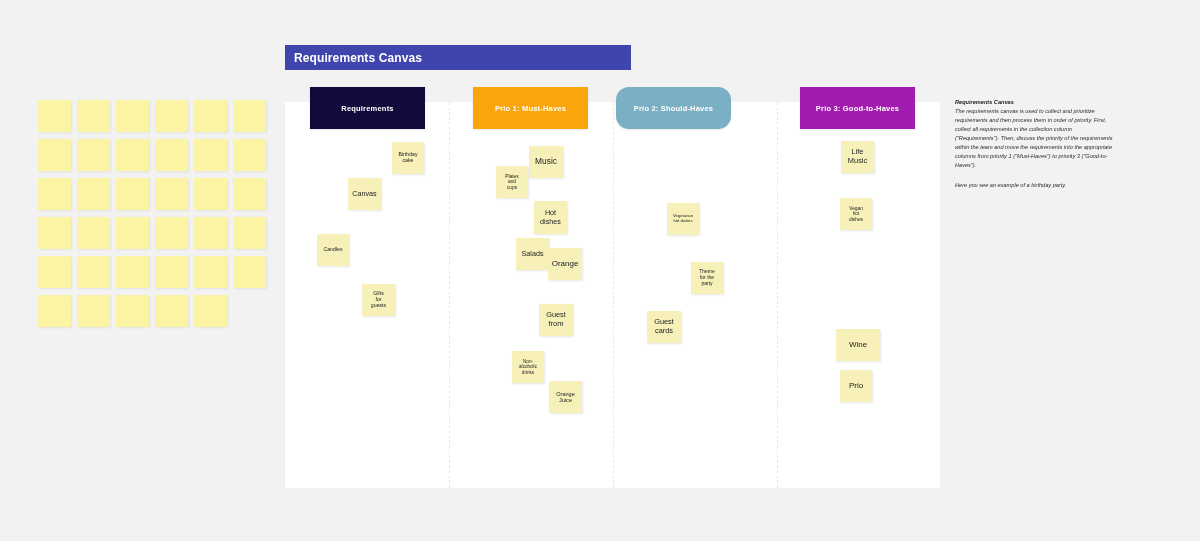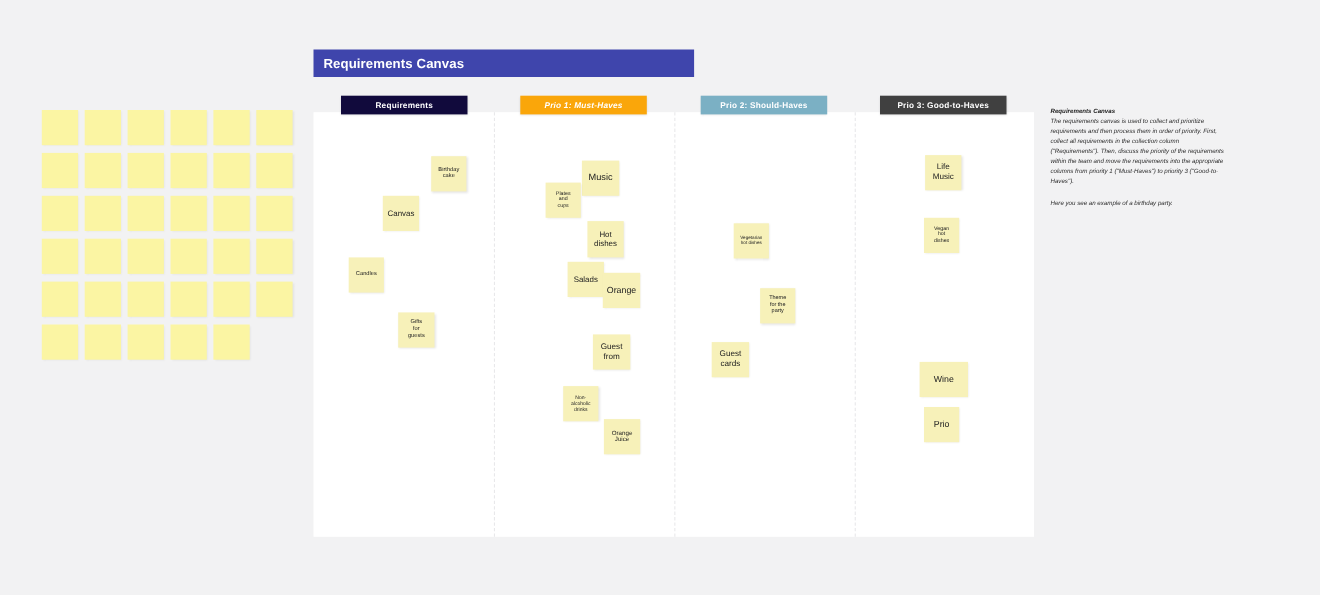--- a/index.html
+++ b/index.html
@@ -65,33 +65,33 @@
     width: 0;
     height: 386px;
     border-left: 1px dashed #e8e8ea;
   }
 
   
   .col-header {
     position: absolute;
     top: 87px;
     width: 115px;
-    height: 17px;
+    height: 42px;
     display: flex;
     align-items: center;
     justify-content: center;
     color: #ffffff;
     font-size: 7.5px;
     font-weight: bold;
     letter-spacing: 0.2px;
     box-shadow: 0 1px 2px rgba(0,0,0,0.10);
   }
   .col-header.c0 { left: 310px;  background: #110a3c; }
   .col-header.c1 { left: 473px;  background: #faa60a; }
-  .col-header.c2 { left: 637px;  background: #7bb0c4; }
+  .col-header.c2 { left: 616px;  background: #7bb0c4; border-radius: 13px; }
   .col-header.c3 { left: 800px;  background: #7bb0c4; }
 
   
   .note {
     position: absolute;
     background: #f7f1b9;
     box-shadow: 1px 1px 2px rgba(0,0,0,0.10);
     display: flex;
     align-items: center;
     justify-content: center;
@@ -179,27 +179,27 @@
 <div id="board">
   <div class="col-divider" style="left:164px;"></div>
   <div class="col-divider" style="left:328px;"></div>
   <div class="col-divider" style="left:492px;"></div>
 </div>
 
 <div id="headers-layer">
     <div class="col-header c0" style="background: rgb(17, 10, 60);">
       <span>Requirements</span>
     </div>
-    <div class="col-header c1" style="background: rgb(250, 166, 10); font-style: italic;">
+    <div class="col-header c1" style="background: rgb(250, 166, 10);">
       <span>Prio 1: Must-Haves</span>
     </div>
     <div class="col-header c2" style="background: rgb(123, 176, 196);">
       <span>Prio 2:  Should-Haves</span>
     </div>
-    <div class="col-header c3" style="background: #404040; text-align: right;">
+    <div class="col-header c3" style="background: #a21caf; text-align: right;">
       <span>Prio 3: Good-to-Haves</span>
     </div>
   </div>
 
 <div id="notes-layer">
     <div class="note" style="left: 392px; top: 142px; width: 32px; height: 29px; font-size: 5.2px; background: rgb(247, 241, 185);">
       <span>Birthday cake</span>
     </div>
     <div class="note" style="left: 348px; top: 178px; width: 33px; height: 29px; font-size: 7.2px; background: rgb(247, 241, 185);">
       <span>Canvas</span>

